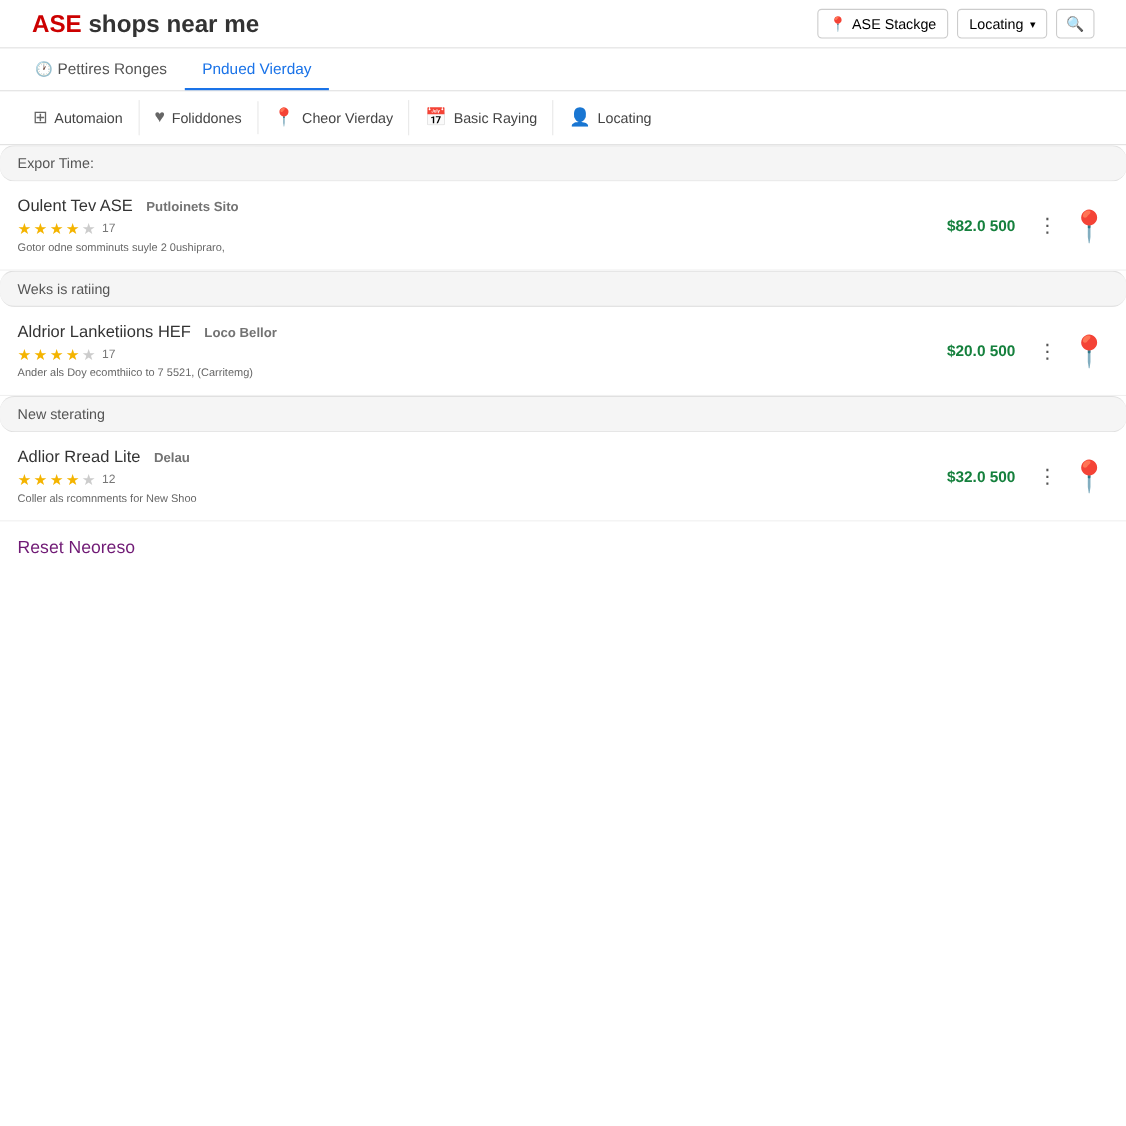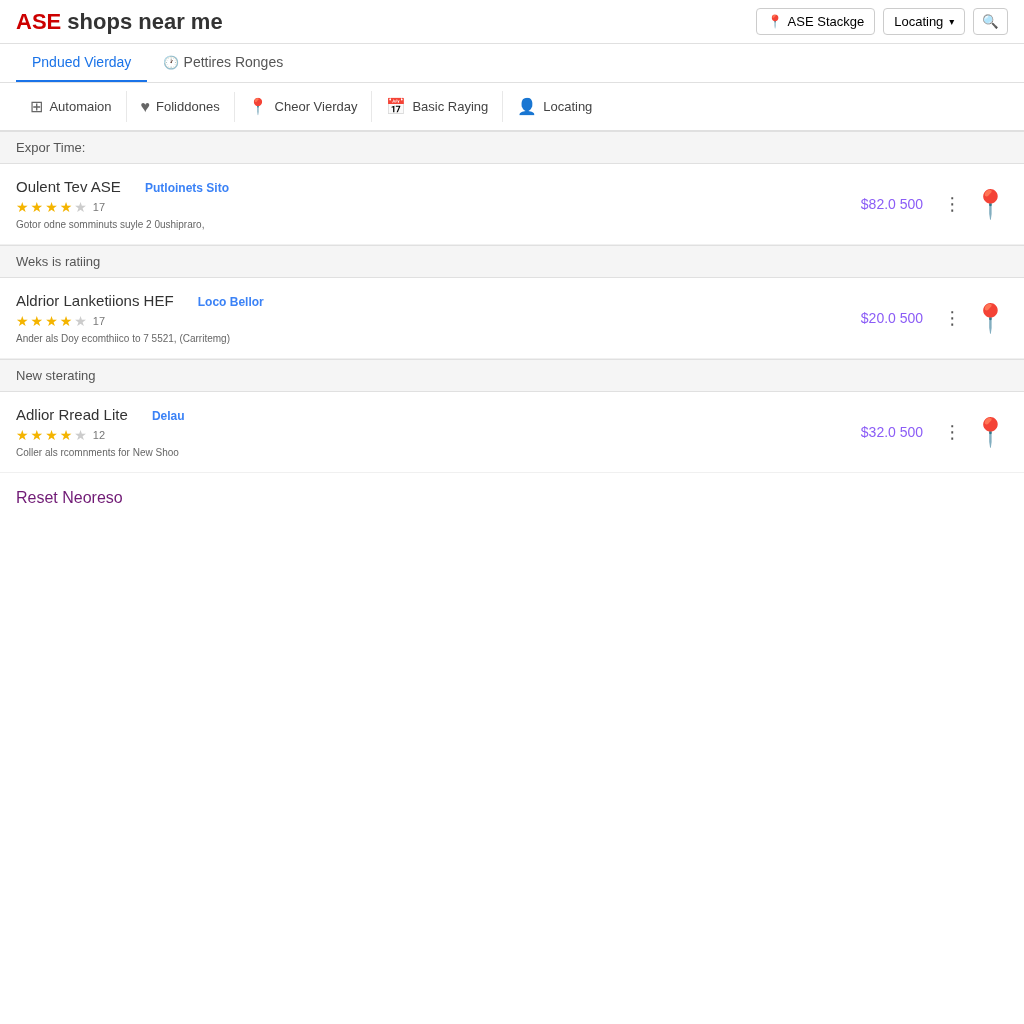--- a/index.html
+++ b/index.html
@@ -1,52 +1,52 @@
 <!DOCTYPE html>
 <html><head>
   <meta charset="utf-8">
   <style>
     * { box-sizing: border-box; margin: 0; padding: 0; }
     body { font-family: Arial, sans-serif; font-size: 14px; color: #333; background: #fff; width: 1024px; min-height: 1024px; }
 
     
-    .header { display: flex; align-items: center; justify-content: space-between; padding: 8px 16px; border-bottom: 1px solid #e0e0e0; }
+    .header { display: flex; align-items: center; justify-content: space-between; padding: 8px 29px; border-bottom: 1px solid #e0e0e0; }
     .header-title { font-size: 22px; font-weight: bold; }
     .header-title .ase { color: #c00; }
     .header-right { display: flex; align-items: center; gap: 8px; }
     .header-btn { display: flex; align-items: center; gap: 4px; border: 1px solid #ccc; border-radius: 4px; padding: 5px 10px; background: #fff; cursor: pointer; font-size: 13px; }
     .header-search-btn { border: 1px solid #ccc; border-radius: 4px; padding: 5px 8px; background: #fff; cursor: pointer; }
 
     
     .tabs { display: flex; border-bottom: 1px solid #e0e0e0; padding: 0 16px; }
     .tab { padding: 10px 16px; cursor: pointer; font-size: 14px; color: #555; border-bottom: 2px solid transparent; }
     .tab.active { color: #1a73e8; border-bottom: 2px solid #1a73e8; font-weight: 500; }
     .tab-icon { margin-right: 4px; font-size: 13px; }
 
     
     .filter-bar { display: flex; align-items: center; gap: 0; padding: 8px 16px; border-bottom: 1px solid #e0e0e0; }
     .filter-item { display: flex; align-items: center; gap: 6px; padding: 6px 14px; font-size: 13px; color: #444; cursor: pointer; border-right: 1px solid #e8e8e8; }
     .filter-item:last-child { border-right: none; }
     .filter-icon { font-size: 16px; color: #666; }
 
     
-    .section-header { background: #f5f5f5; padding: 8px 16px; font-size: 13px; font-weight: 500; color: #555; border-bottom: 1px solid #e0e0e0; border-top: 1px solid #e0e0e0; }
+    .section-header { background: #f5f5f5; padding: 8px 16px; font-size: 13px; font-weight: 500; color: #555; border-bottom: 1px solid #e0e0e0; border-top: 1px solid #e0e0e0; border-radius: 13px; }
 
     
     .shop-item { display: flex; align-items: flex-start; padding: 14px 16px; border-bottom: 1px solid #f0f0f0; position: relative; }
     .shop-info { flex: 1; }
     .shop-name { font-size: 15px; font-weight: 500; color: #333; margin-bottom: 4px; }
-    .shop-name .badge { color: #3b82f6; font-size: 12px; font-weight: 600; margin-left: 20px; }
+    .shop-name .badge { color: #737373; font-size: 12px; font-weight: 600; margin-left: 8px; }
     .stars { display: flex; align-items: center; gap: 2px; margin-bottom: 4px; }
     .star { color: #f4b400; font-size: 14px; }
     .star.half { color: #f4b400; }
     .star.empty { color: #ccc; }
     .rating-count { font-size: 11px; color: #777; margin-left: 4px; }
     .shop-address { font-size: 10px; color: #666; }
-    .shop-price { font-size: 14px; font-weight: 400; color: #8b5cf6; margin: 0 16px; white-space: nowrap; align-self: center; }
+    .shop-price { font-size: 14px; font-weight: 700; color: #15803d; margin: 0 16px; white-space: nowrap; align-self: center; }
     .shop-actions { display: flex; align-items: center; gap: 8px; align-self: center; }
     .more-btn { cursor: pointer; color: #555; font-size: 18px; padding: 4px; }
     .map-pin { font-size: 28px; color: #c00; cursor: pointer; }
 
     
     .reset-link { display: inline-block; padding: 12px 16px; color: #701a75; font-size: 16px; cursor: pointer; text-decoration: none; }
 
     
     .dropdown-arrow { font-size: 10px; margin-left: 2px; }
   </style>
@@ -66,25 +66,25 @@
       <span>Locating</span>
       <span class="dropdown-arrow">▾</span>
     </button>
     <button class="header-search-btn">
       <span>🔍</span>
     </button>
   </div>
 </div>
 
 <div class="tabs">
+  <div class="tab">
+    <span class="tab-icon">🕐</span><span>Pettires Ronges</span>
+  </div>
   <div class="tab active">
     <span>Pndued Vierday</span>
-  </div>
-  <div class="tab">
-    <span class="tab-icon">🕐</span><span>Pettires Ronges</span>
   </div>
 </div>
 
 <div class="filter-bar">
   <div class="filter-item">
     <span class="filter-icon">⊞</span>
     <span>Automaion</span>
   </div>
   <div class="filter-item">
     <span class="filter-icon">♥</span>

